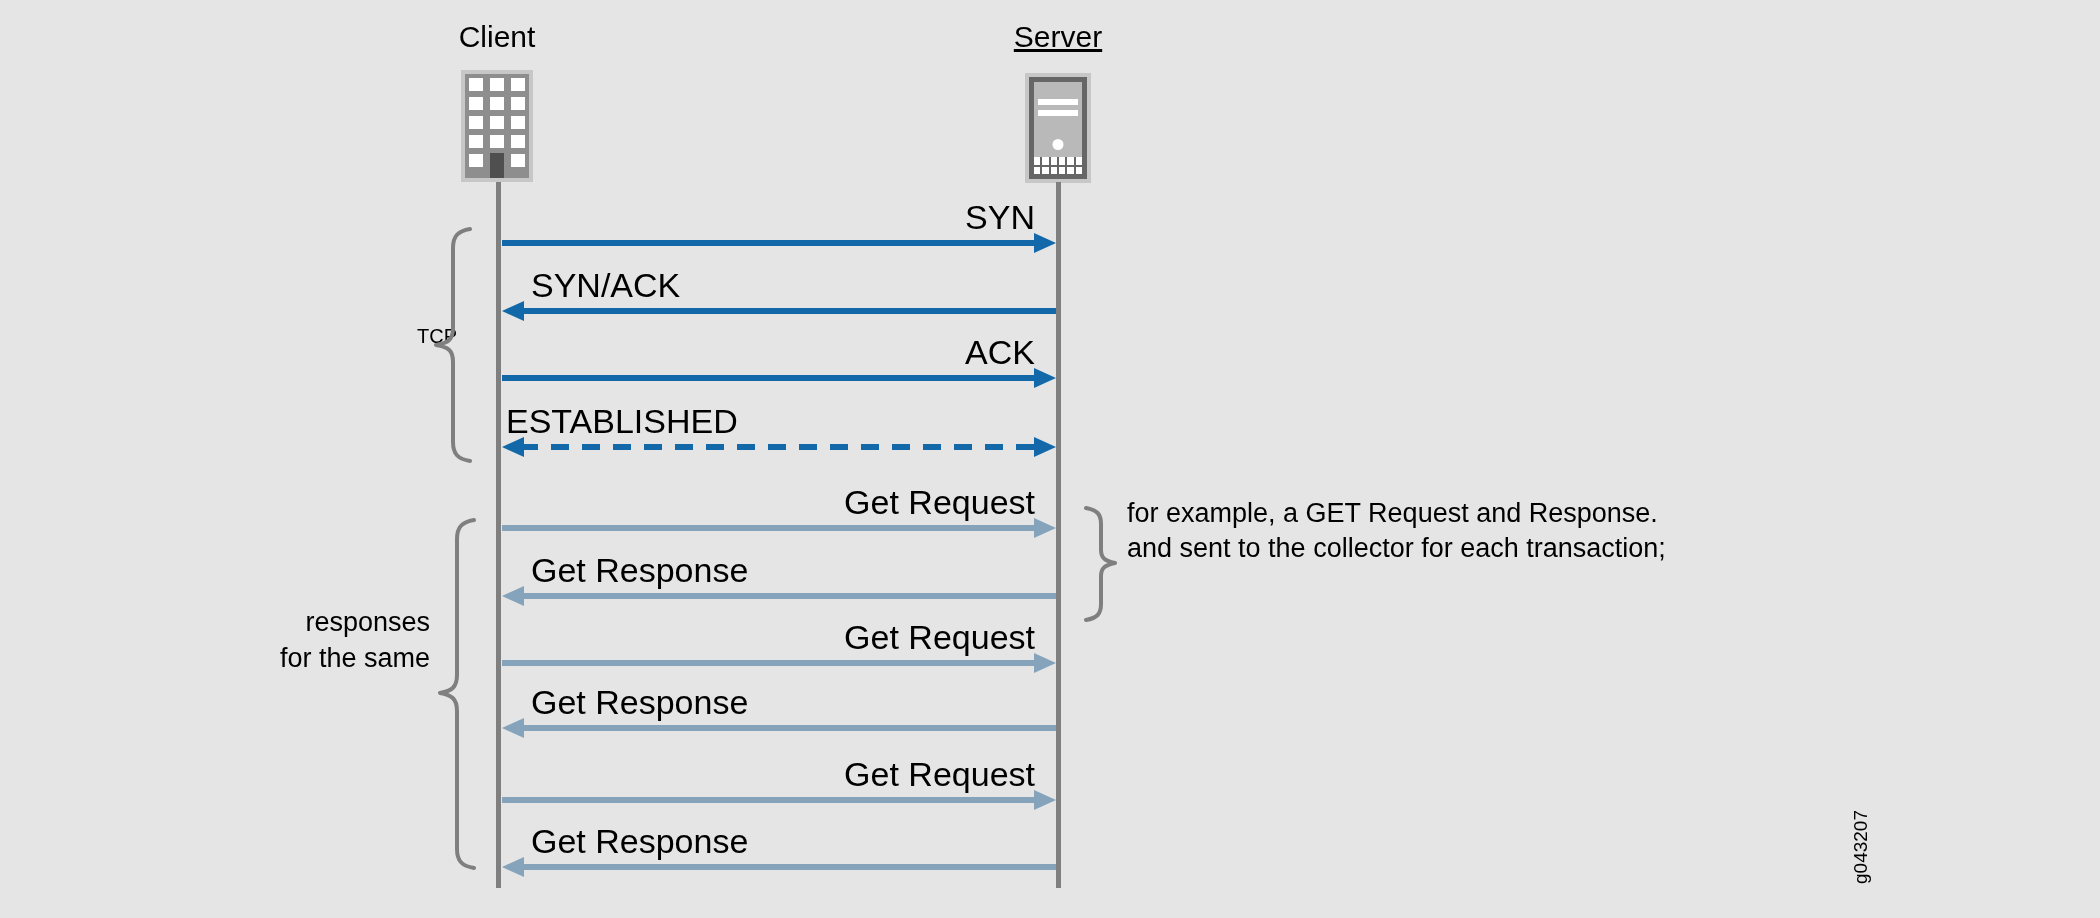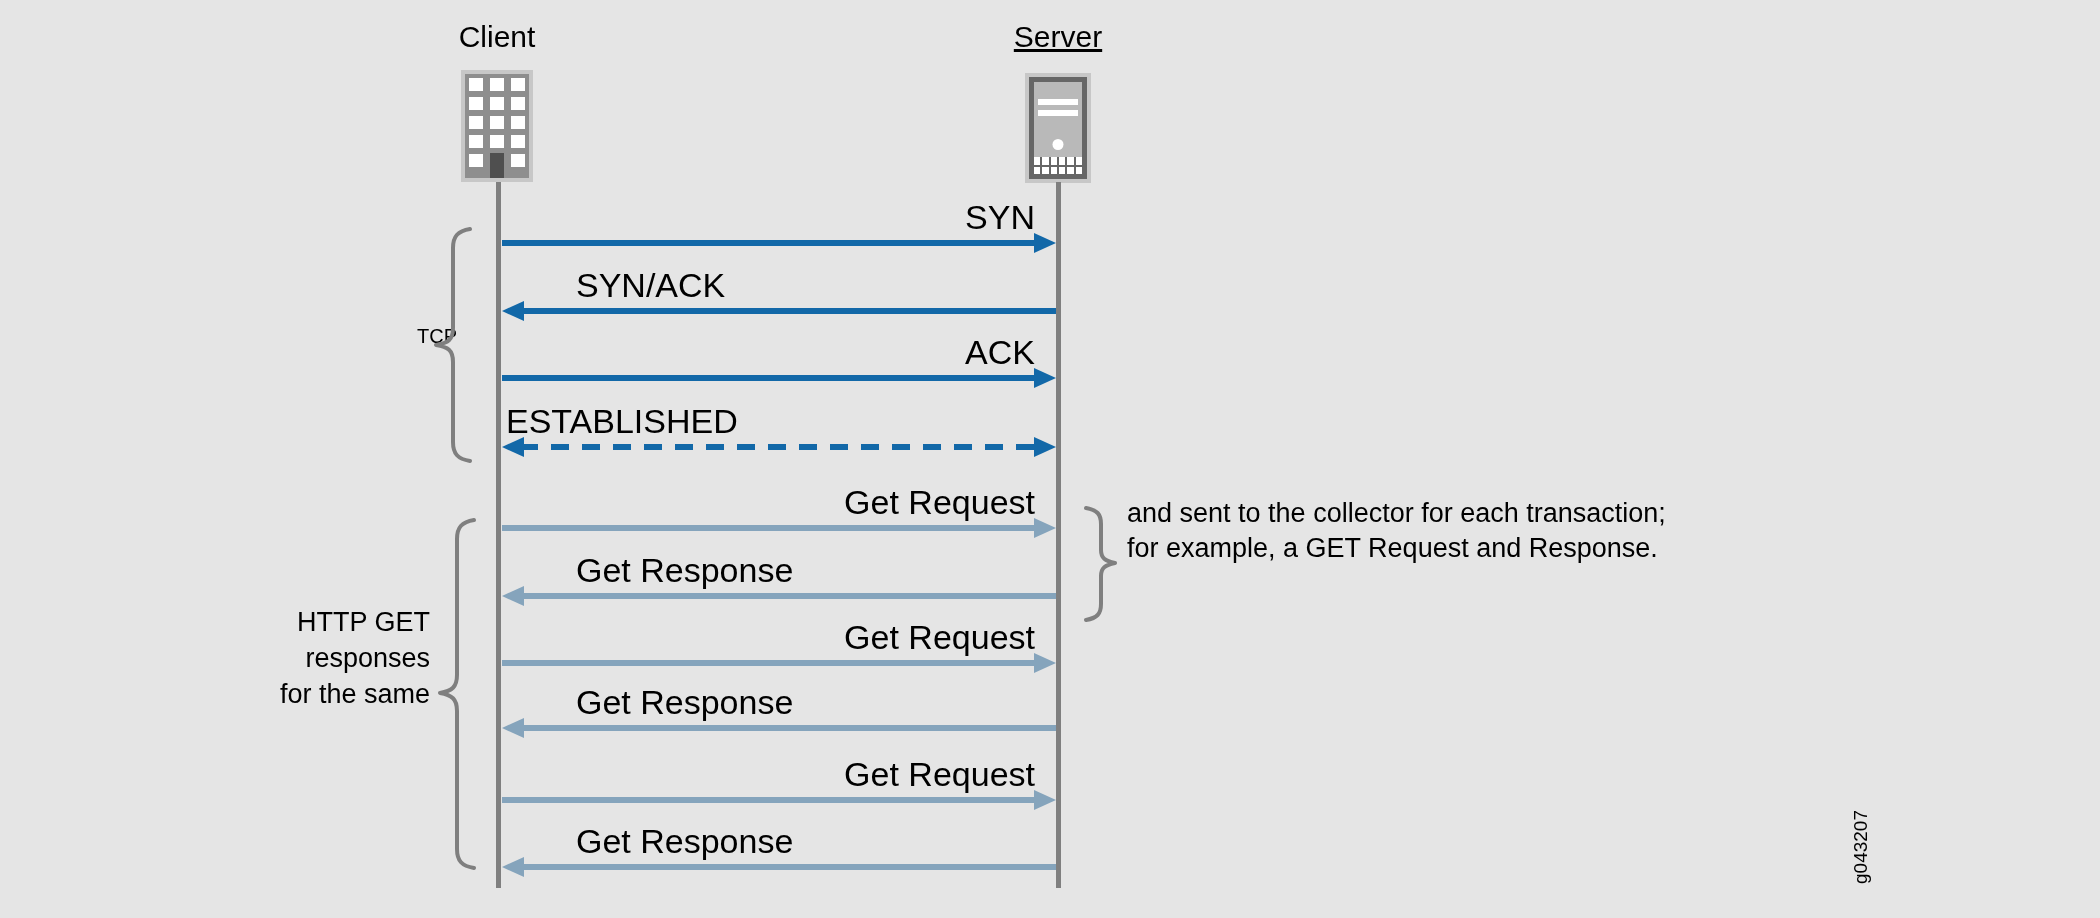--- a/index.html
+++ b/index.html
@@ -41,21 +41,21 @@
   .arrow.to-client .shaft{left:18px;}
   .arrow.to-client::before{content:"";position:absolute;left:0;top:0;width:0;height:0;
     border-top:10px solid transparent;border-bottom:10px solid transparent;border-right:22px solid currentColor;}
   .arrow.both .shaft{left:18px;right:18px;}
   .arrow.both::before{content:"";position:absolute;left:0;top:0;width:0;height:0;
     border-top:10px solid transparent;border-bottom:10px solid transparent;border-right:22px solid currentColor;}
   .arrow.both::after{content:"";position:absolute;right:0;top:0;width:0;height:0;
     border-top:10px solid transparent;border-bottom:10px solid transparent;border-left:22px solid currentColor;}
   .arrow.dashed .shaft{background:repeating-linear-gradient(90deg,currentColor 0 18px,transparent 18px 31px);}
   .msg-label{position:absolute;font-size:34px;line-height:32px;color:#000;white-space:nowrap;}
-  .align-right{right:1065px;} .align-left{left:531px;margin-left:45px;}
+  .align-right{right:1065px;} .align-left{left:531px;}
   .align-center{left:506px;width:554px;text-align:left;}
   
   .tcp-label{position:absolute;right:1643px;top:325px;font-size:20px;color:#000;}
   .http-label{position:absolute;right:1670px;top:604px;width:300px;text-align:right;
     font-size:27px;line-height:36px;color:#000;}
   .brace{position:absolute;}
   .brace path{fill:none;stroke:var(--line_gray);stroke-width:4;stroke-linecap:round;stroke-linejoin:round;}
   
   .annotation{position:absolute;left:1127px;top:496px;font-size:27px;line-height:35px;color:#000;white-space:nowrap;}
   
@@ -167,31 +167,30 @@
   <div class="arrow http to-client" style="top:857px">
       <div class="shaft"></div>
     </div>
 
   <div class="tcp-label">TCP</div>
   <svg class="brace" style="left:426px;top:226px" width="50" height="238" viewBox="0 0 50 238">
     <path d="M 44 3 C 32 5 27 10 27 22 L 27 102 C 27 114 22 117 10 119 C 22 121 27 124 27 136 L 27 216 C 27 228 32 233 44 235"></path>
   </svg>
 
   <div class="http-label">
-    <div>HTTP GET</div>
     <div>responses</div>
     <div>for the same</div>
   </div>
   <svg class="brace" style="left:430px;top:517px" width="50" height="356" viewBox="0 0 50 356">
     <path d="M 44 3 C 32 5 27 10 27 22 L 27 158 C 27 170 22 174 10 176 C 22 178 27 182 27 194 L 27 332 C 27 344 32 349 44 351"></path>
   </svg>
 
   <svg class="brace" style="left:1083px;top:505px" width="42" height="118" viewBox="0 0 42 118">
     <path d="M 3 3 C 14 5 18 9 18 19 L 18 45 C 18 53 22 56 32 58 C 22 60 18 63 18 71 L 18 99 C 18 109 14 113 3 115"></path>
   </svg>
   <div class="annotation">
+    <div>for example, a GET Request and Response.</div>
     <div>and sent to the collector for each transaction;</div>
-    <div>for example, a GET Request and Response.</div>
   </div>
 
   <div class="figure-id">g043207</div>
 
 </div>
 
 </body></html>

